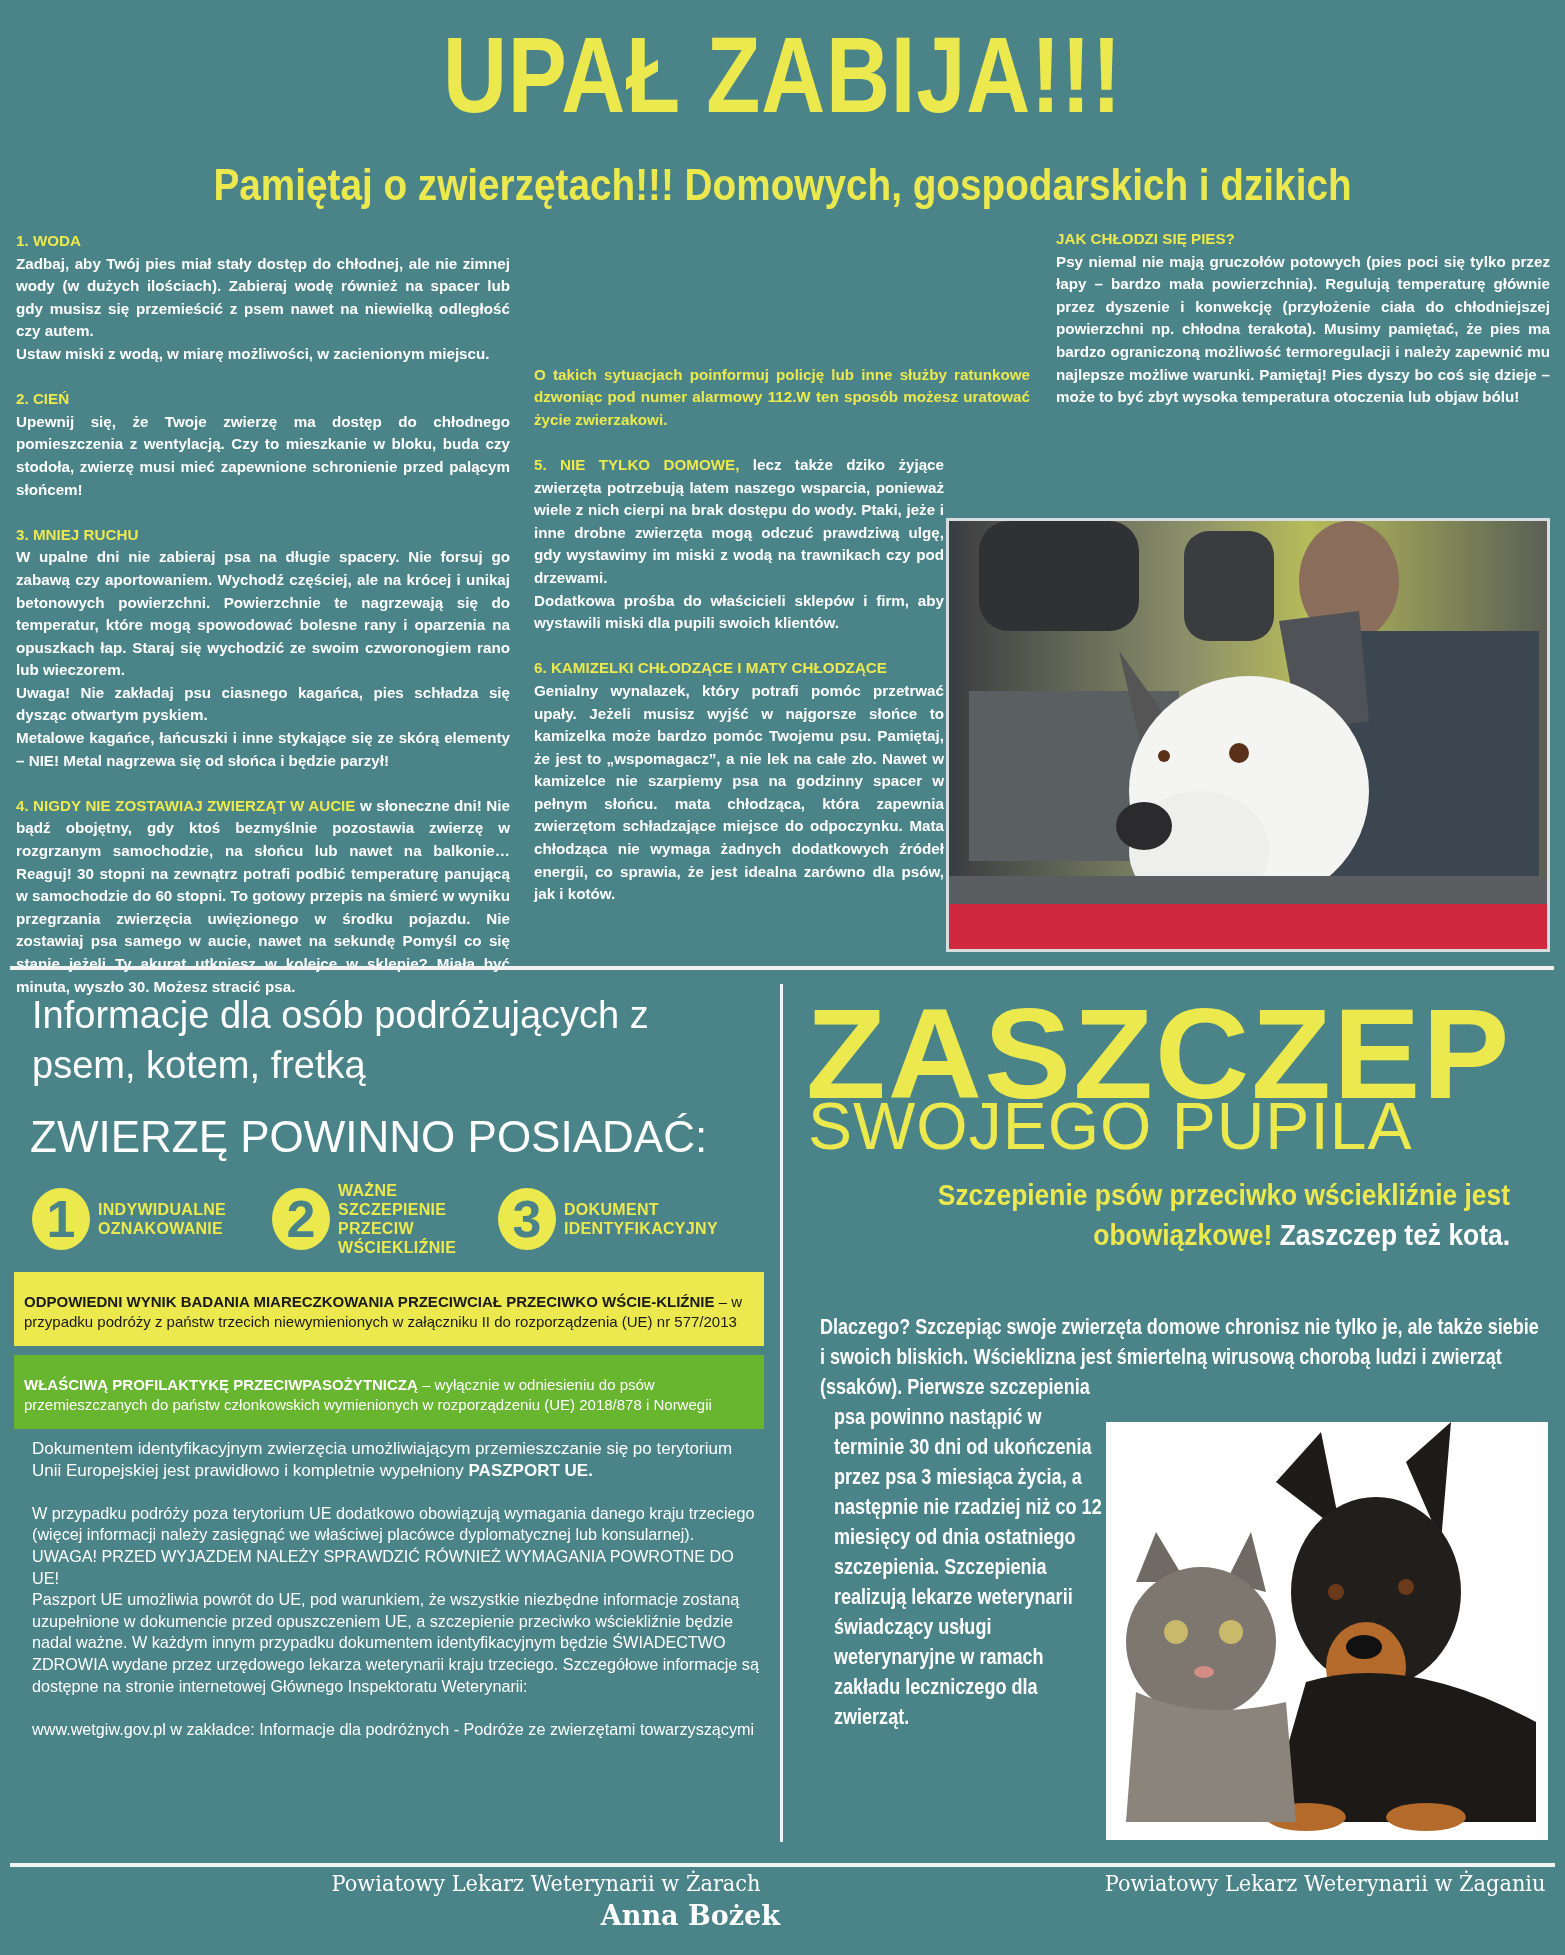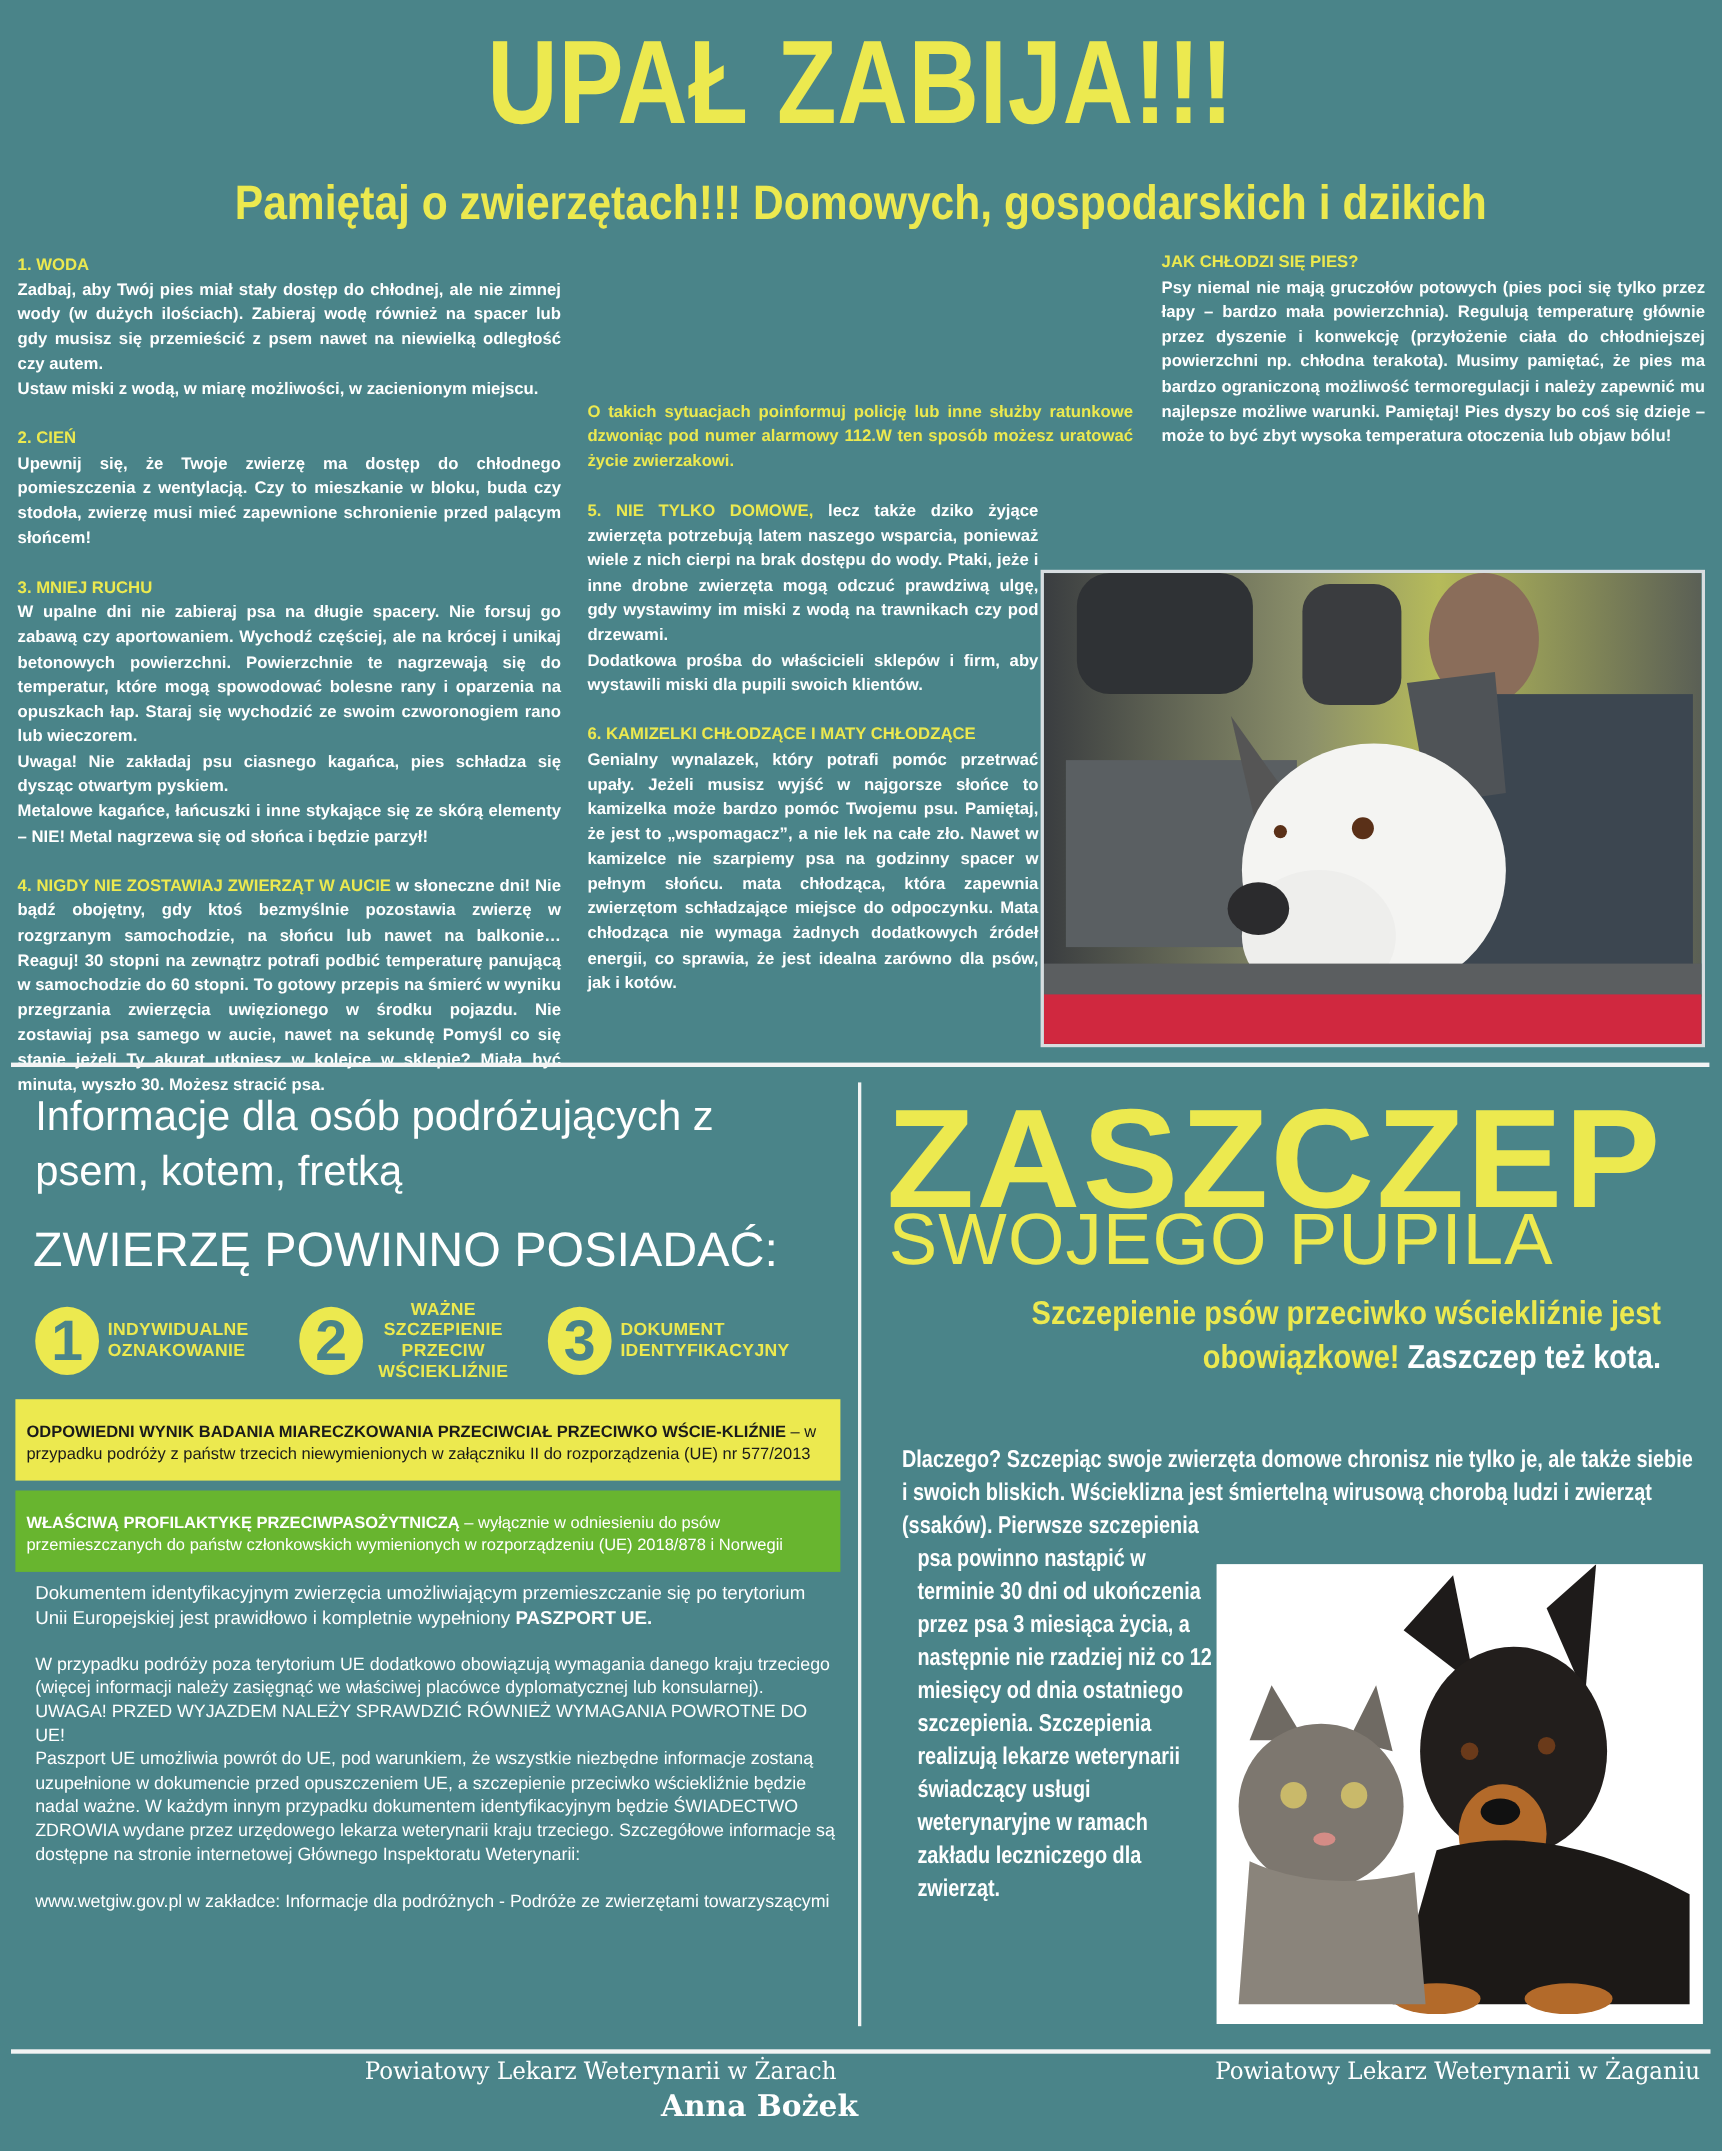--- a/index.html
+++ b/index.html
@@ -130,21 +130,21 @@
 
 <div id="travel-h1" class="abs">Informacje dla osób podróżujących z psem, kotem, fretką</div>
 <div id="travel-h2" class="abs">ZWIERZĘ POWINNO POSIADAĆ:</div>
 
 <div class="item" style="left:32px;">
   <div class="circ">1</div>
   <div class="ilabel" style="width:130px;">INDYWIDUALNE OZNAKOWANIE</div>
 </div>
 <div class="item" style="left:272px;">
   <div class="circ">2</div>
-  <div class="ilabel" style="width:130px;text-align:center;">WAŻNE SZCZEPIENIE PRZECIW WŚCIEKLIŹNIE</div>
+  <div class="ilabel" style="width:130px;">WAŻNE SZCZEPIENIE PRZECIW WŚCIEKLIŹNIE</div>
 </div>
 <div class="item" style="left:498px;">
   <div class="circ">3</div>
   <div class="ilabel" style="width:190px;">DOKUMENT IDENTYFIKACYJNY</div>
 </div>
 
 <div id="box-yel" class="box">
   <b>ODPOWIEDNI WYNIK BADANIA MIARECZKOWANIA PRZECIWCIAŁ PRZECIWKO WŚCIE-KLIŹNIE</b><span> – w przypadku podróży z państw trzecich niewymienionych w załączniku II do rozporządzenia (UE) nr 577/2013</span>
 </div>
 <div id="box-grn" class="box">

